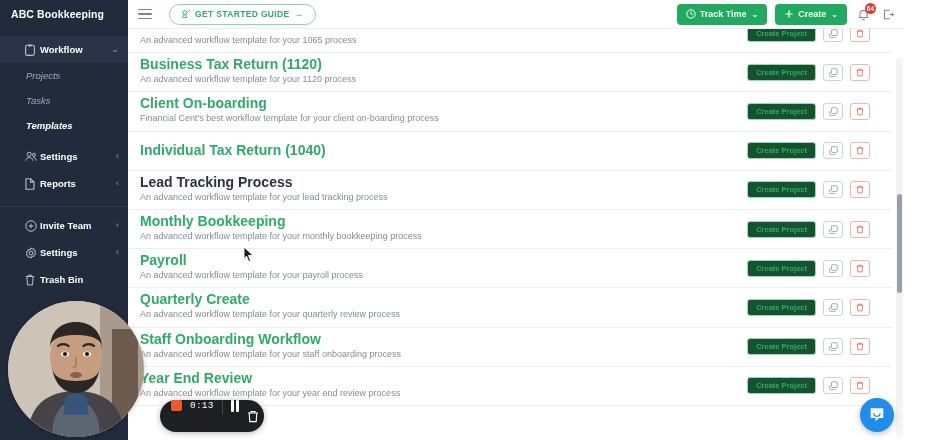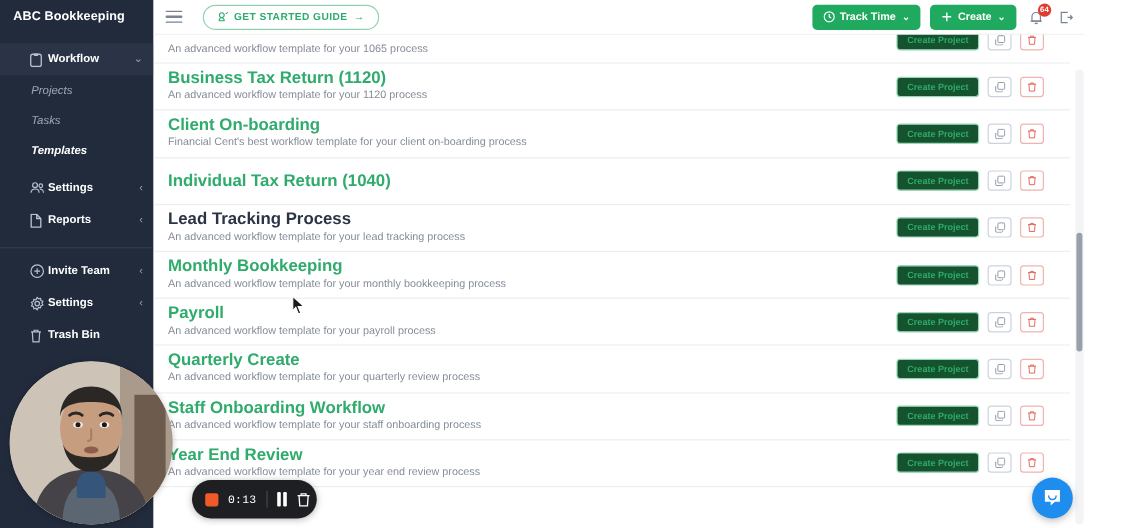--- a/index.html
+++ b/index.html
@@ -344,21 +344,20 @@
   
   .recorder {
     position: absolute;
     left: 160px;
     top: 400px;
     width: 104px;
     height: 32px;
     background: #1d1f23;
     border-radius: 17px;
     display: flex;
-    align-items: center;
     padding: 0 11px;
     gap: 8px;
     z-index: 70;
     box-shadow: 0 1px 6px rgba(0,0,0,0.3);
   }
   .rec-stop {
     width: 11px;
     height: 11px;
     background: #f05a28;
     border-radius: 2px;

